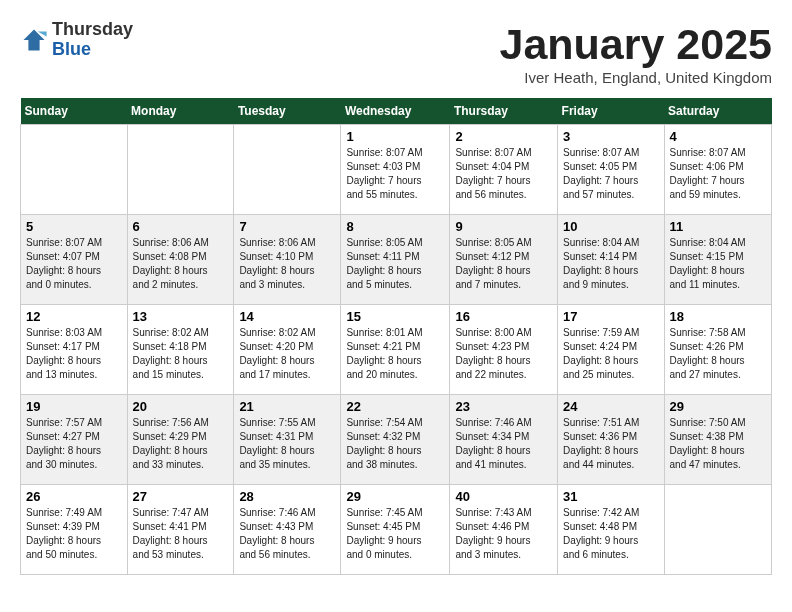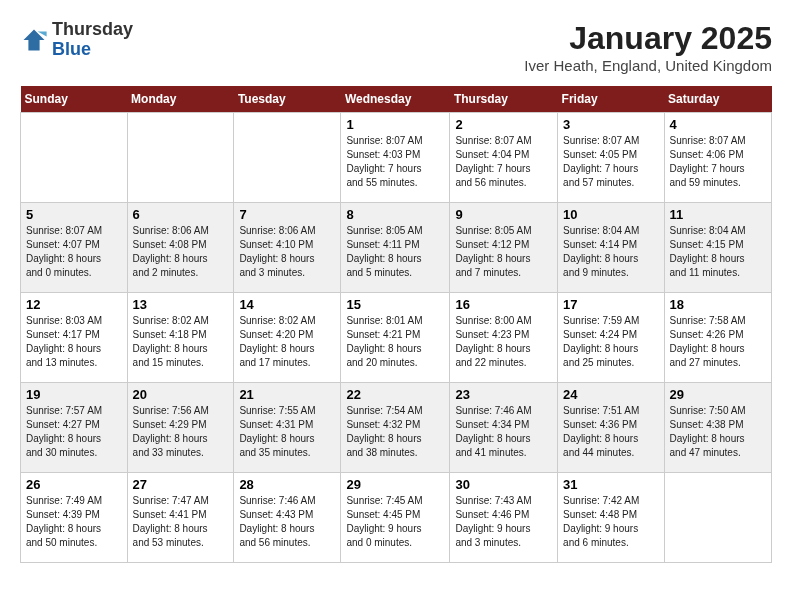--- a/index.html
+++ b/index.html
@@ -25,36 +25,36 @@
     .logo-icon {
       width: 28px;
       height: 28px;
       margin-right: 4px;
     }
     .title-section {
       text-align: right;
       margin-bottom: 4px;
     }
     .month-title {
-      font-size: 32px;
+      font-size: 43px;
       font-weight: bold;
       color: #222;
     }
     .location {
       font-size: 15px;
       color: #444;
     }
     .calendar-table {
       width: 100%;
       border-collapse: collapse;
       font-size: 11px;
       margin-top: 8px;
     }
     .calendar-table th {
-      background-color: #7f1d1d;
+      background-color: #14532d;
       color: #fff;
       padding: 6px 4px;
       text-align: left;
       font-size: 12px;
       font-weight: bold;
     }
     .calendar-table td {
       border: 1px solid #ccc;
       vertical-align: top;
       padding: 4px 5px;
@@ -325,21 +325,21 @@
 and 56 minutes.</div>
         </td>
         <td>
           <div class="day-number">29</div>
           <div class="day-info" style="white-space: pre-line;">Sunrise: 7:45 AM
 Sunset: 4:45 PM
 Daylight: 9 hours
 and 0 minutes.</div>
         </td>
         <td>
-          <div class="day-number">30</div>
+          <div class="day-number">40</div>
           <div class="day-info" style="white-space: pre-line;">Sunrise: 7:43 AM
 Sunset: 4:46 PM
 Daylight: 9 hours
 and 3 minutes.</div>
         </td>
         <td>
           <div class="day-number">31</div>
           <div class="day-info" style="white-space: pre-line;">Sunrise: 7:42 AM
 Sunset: 4:48 PM
 Daylight: 9 hours

